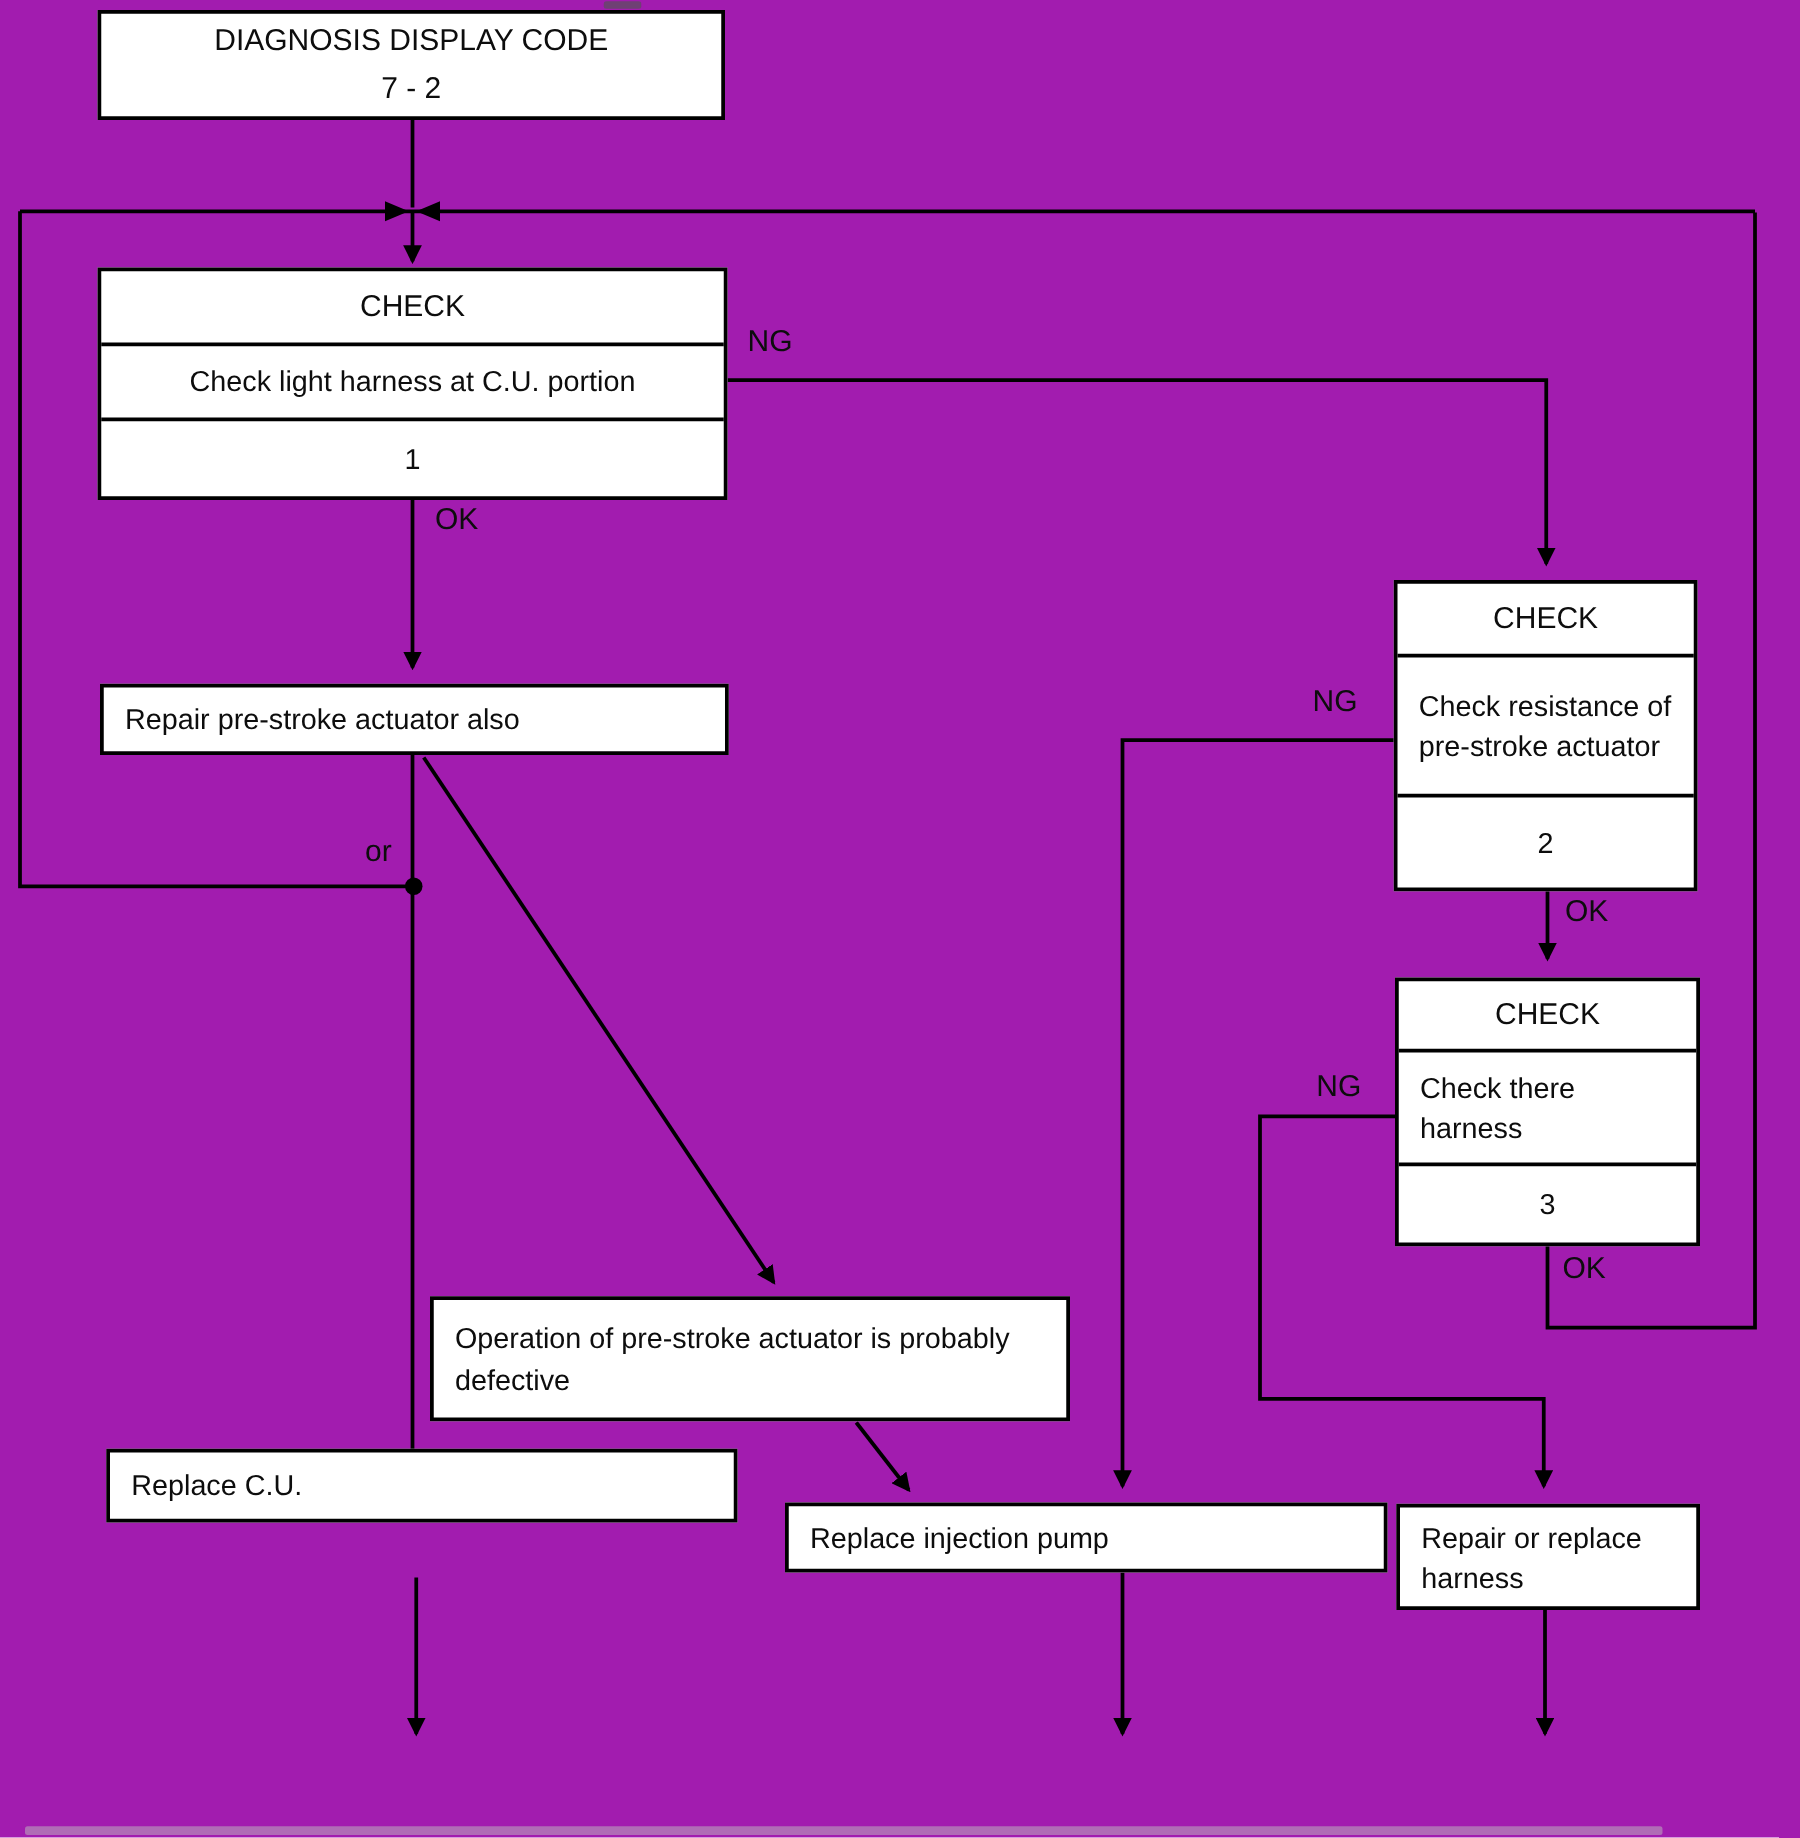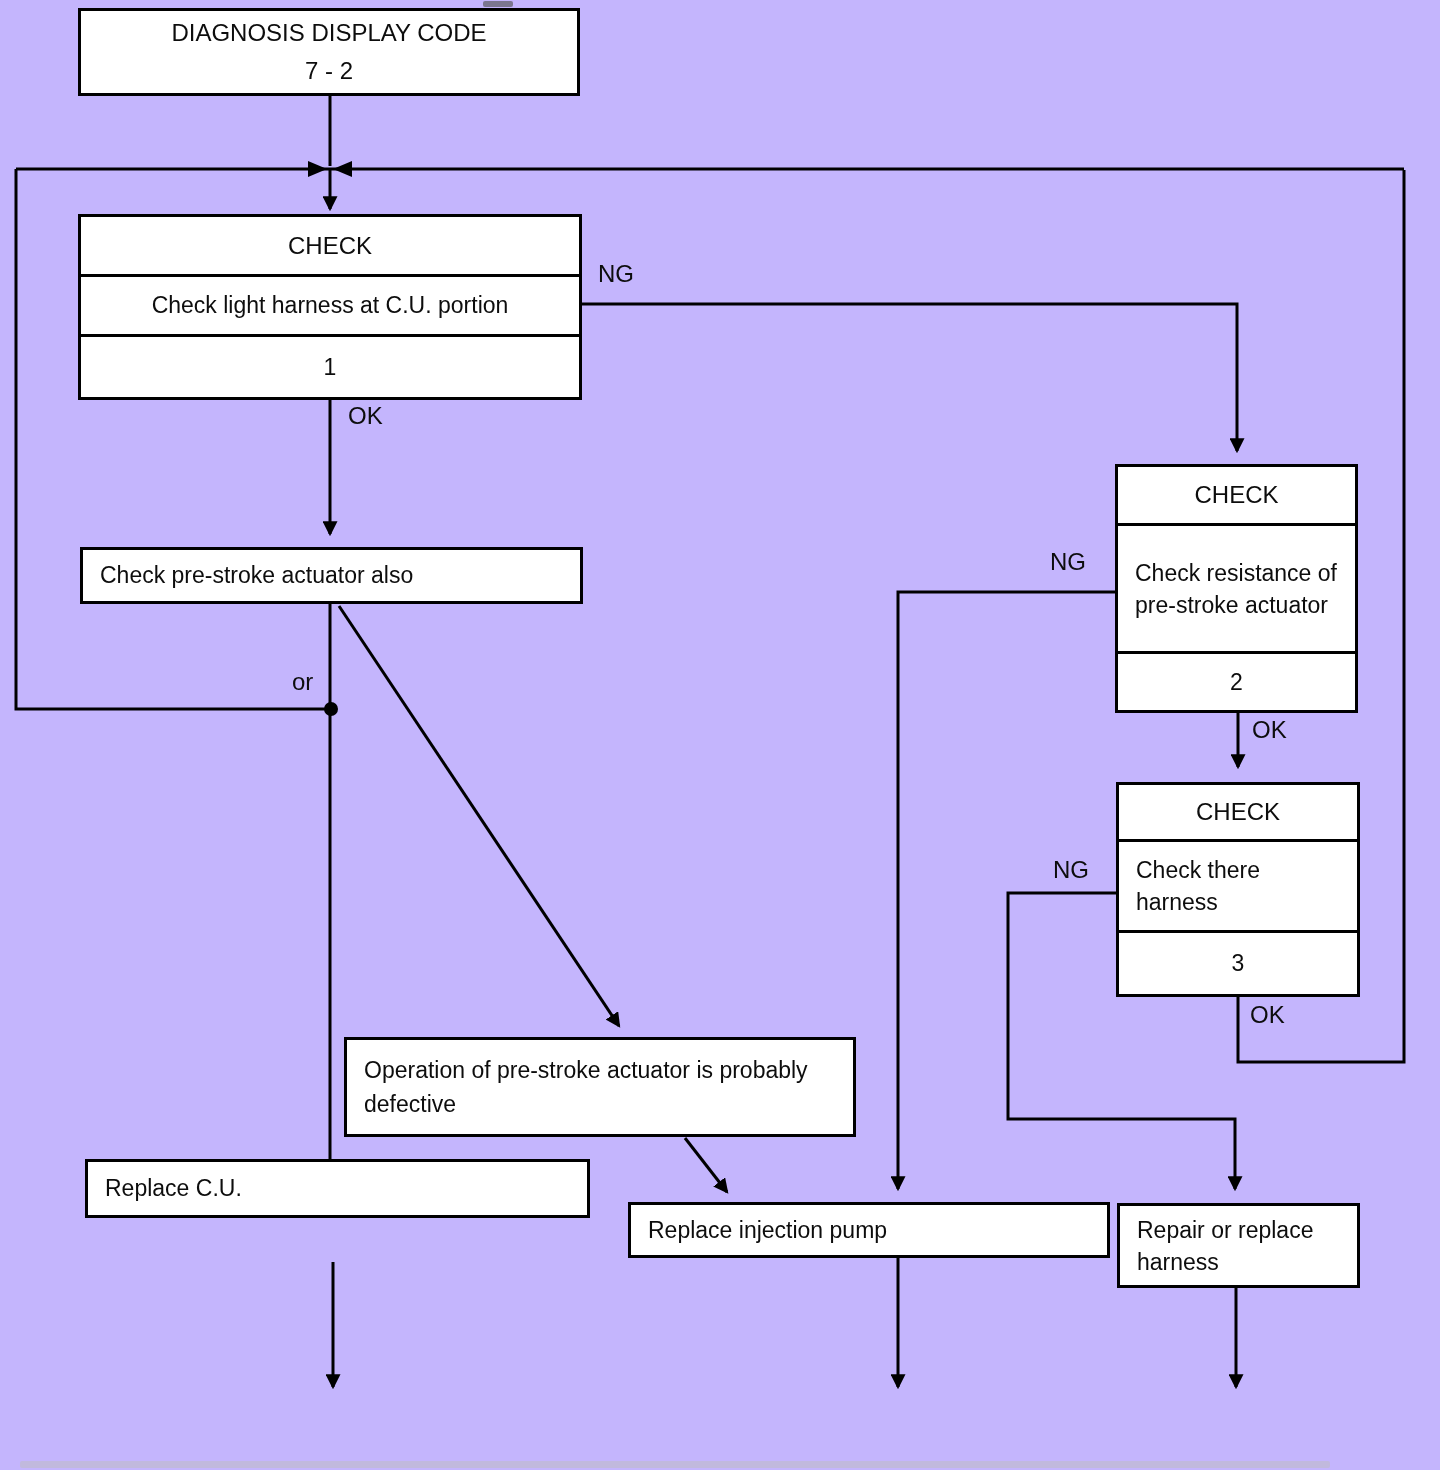--- a/index.html
+++ b/index.html
@@ -1,17 +1,17 @@
 <!DOCTYPE html>
 <html><head>
 <meta charset="utf-8">
 <style>
   html,body { margin:0; padding:0; background:#ffffff; }
   #canvas {
-    position:relative; width:1440px; height:1470px; background:#c4b5fd;
+    position:relative; width:1440px; height:1470px; background:#a21caf;
     font-family:"Liberation Sans", sans-serif; color:#0d0d0d; overflow:hidden;
   }
   #wires { position:absolute; left:0; top:0; width:1440px; height:1470px; }
   .box {
     position:absolute; box-sizing:border-box; border:3px solid #000;
     background:#fff; font-size:23px; line-height:1.32; color:#0d0d0d;
   }
   .center { display:flex; align-items:center; justify-content:center; text-align:center; }
   .leftpad { display:flex; align-items:center; padding:4px 10px 4px 17px; }
   .rows { display:flex; flex-direction:column; }
@@ -76,26 +76,26 @@
     </div>
   </div>
 
   <div class="box rows" style="left:78px; top:214px; width:504px; height:186px;">
     <div class="row center" style="height:57px; font-size:24px;">CHECK</div>
     <div class="row center" style="height:60px;">Check light harness at C.U. portion</div>
     <div class="row center" style="flex:1;">1</div>
   </div>
 
   <div class="box leftpad" style="left:80px; top:547px; width:503px; height:57px;">
-    <span>Check pre-stroke actuator also</span>
+    <span>Repair pre-stroke actuator also</span>
   </div>
 
   <div class="box rows" style="left:1115px; top:464px; width:243px; height:249px;">
     <div class="row center" style="height:56px; font-size:24px;">CHECK</div>
-    <div class="row leftpad" style="height:128px; line-height:32px;">Check resistance of pre-stroke actuator</div>
+    <div class="row leftpad" style="height:112px; line-height:32px;">Check resistance of pre-stroke actuator</div>
     <div class="row center" style="flex:1;">2</div>
   </div>
 
   <div class="box rows" style="left:1116px; top:782px; width:244px; height:215px;">
     <div class="row center" style="height:54px; font-size:24px;">CHECK</div>
     <div class="row leftpad" style="height:91px; line-height:32px;">Check there harness</div>
     <div class="row center" style="flex:1;">3</div>
   </div>
 
   <div class="box leftpad" style="left:344px; top:1037px; width:512px; height:100px; line-height:34px;">

